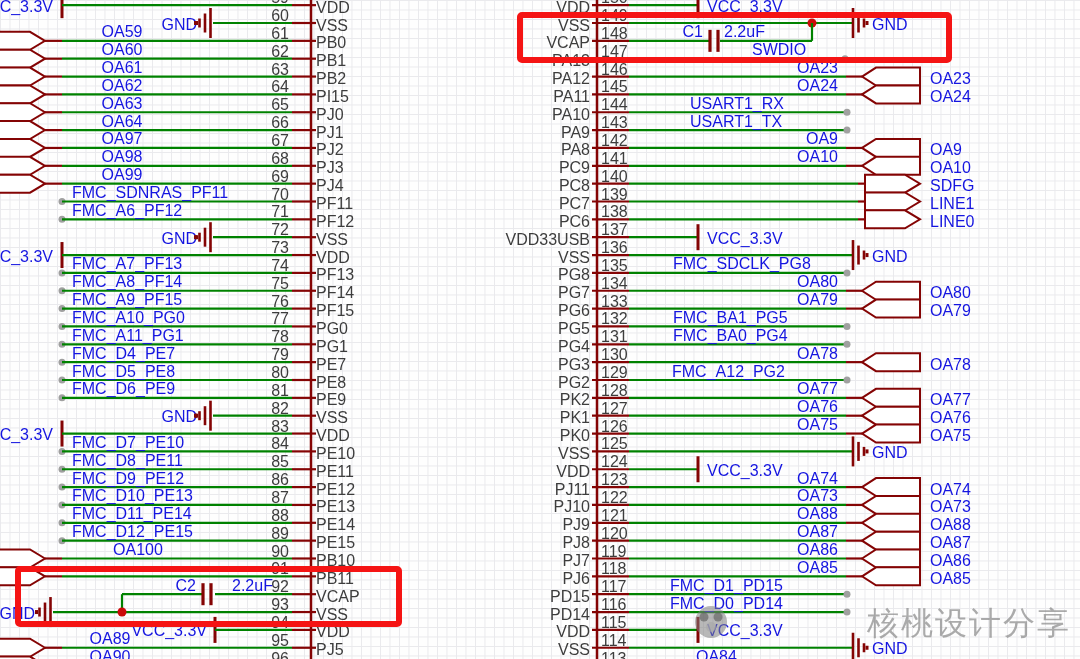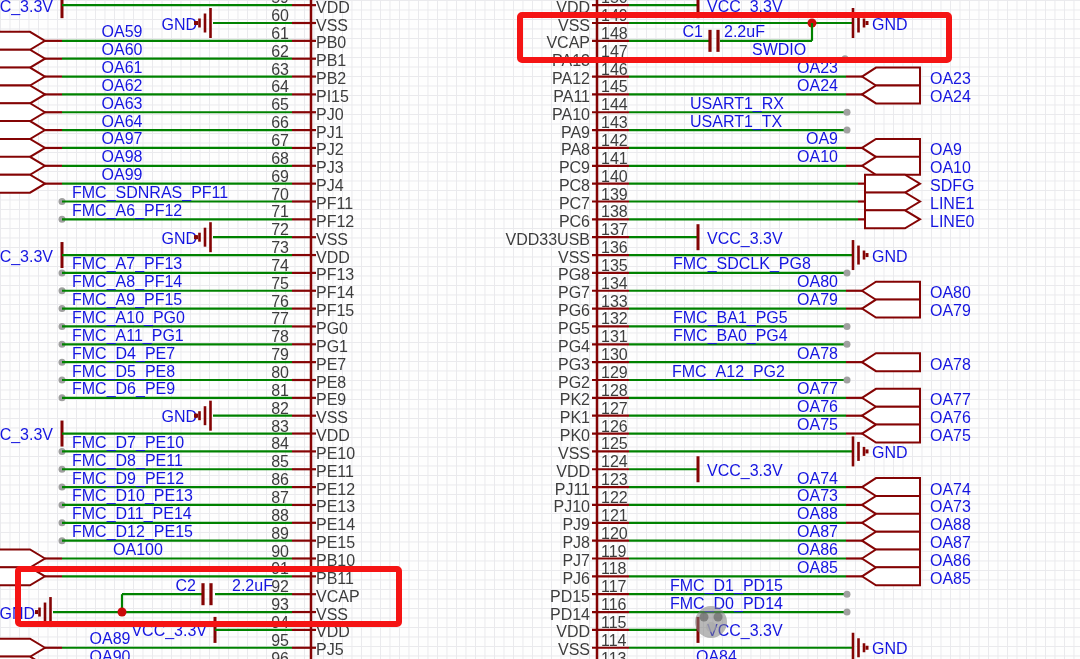--- a/index.html
+++ b/index.html
@@ -31,20 +31,21 @@
 <body>
 
 <div id="canvas">
   <div id="watermark">
     <svg id="wm-logo" width="36" height="36">
       <circle cx="18" cy="18" r="16" fill="rgba(125,125,125,0.55)"></circle>
       <circle cx="11" cy="13" r="4.5" fill="rgba(90,90,90,0.6)"></circle>
       <circle cx="25" cy="13" r="4.5" fill="rgba(90,90,90,0.6)"></circle>
       <circle cx="18" cy="23" r="5" fill="rgba(170,170,170,0.7)"></circle>
     </svg>
+    <span id="wm-text2">核桃设计分享</span>
   </div>
   <svg id="schematic" width="1080" height="659">
       <line x1="311" y1="0" x2="311" y2="659" stroke="#840404" stroke-width="2.5"></line>
       <line x1="597" y1="0" x2="597" y2="659" stroke="#840404" stroke-width="2.5"></line>
       <g></g>
       <line x1="292" y1="5.149999999999999" x2="316" y2="5.149999999999999" stroke="#840404" stroke-width="2.2"></line>
       <text x="289" y="-2.3500000000000014" text-anchor="end" fill="#3d3d3d" dominant-baseline="central" font-size="16">59</text>
       <text x="316" y="7.149999999999999" text-anchor="start" fill="#3d3d3d" dominant-baseline="central" font-size="16">VDD</text>
       <text x="53" y="6.149999999999999" text-anchor="end" fill="#1515e0" dominant-baseline="central" font-size="16">VCC_3.3V</text>
       <line x1="62" y1="-7.850000000000001" x2="62" y2="18.15" stroke="#840404" stroke-width="3"></line>

